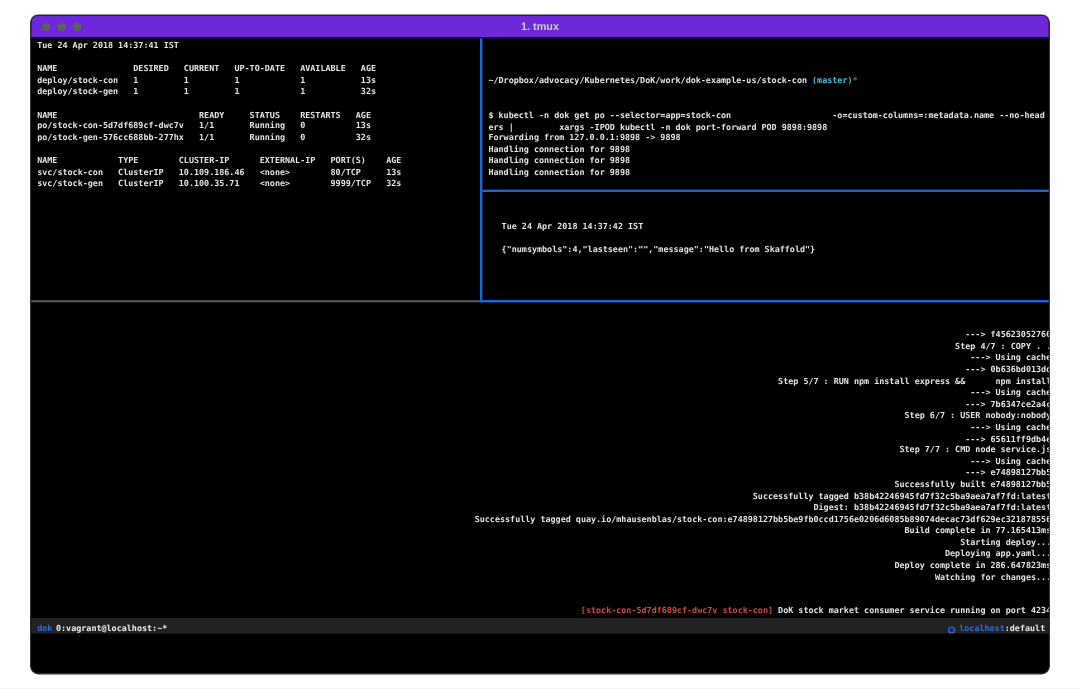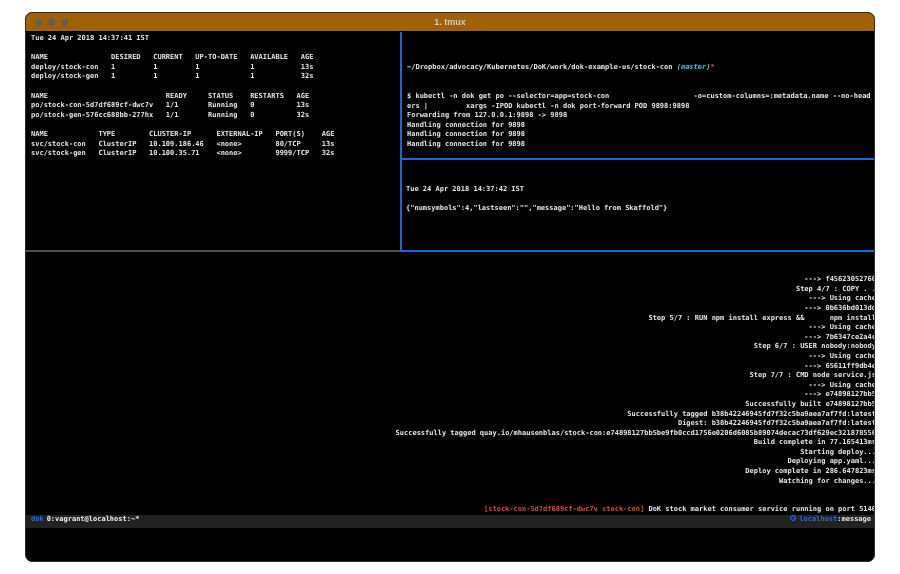--- a/index.html
+++ b/index.html
@@ -6,21 +6,21 @@
   html, body { width: 900px; height: 574px; background: #ffffff; overflow: hidden; }
   body { font-family: "DejaVu Sans Mono", monospace; }
 
   .window {
     position: absolute; left: 25px; top: 12px; width: 850px; height: 550px;
     background: #000000; border-radius: 7px; border: 1px solid #2e2e2e;
     overflow: hidden;
   }
   .titlebar {
     position: absolute; left: 0; top: 0; width: 100%; height: 19px;
-    background: #a16207; border-bottom: 1px solid #000;
+    background: #6d28d9; border-bottom: 1px solid #000;
   }
   .lights { position: absolute; left: 9px; top: 6px; display: flex; gap: 6px; }
   .light { width: 7px; height: 7px; border-radius: 50%; background: #5e5e5e; display: inline-block; }
   .wtitle {
     position: absolute; left: 0; top: 0; width: 100%; height: 19px;
     text-align: center; line-height: 19px;
     font-family: "Liberation Sans", sans-serif; font-size: 9px; font-weight: bold; color: #cccccc;
   }
 
   .content { position: absolute; left: 0; top: 19px; width: 850px; height: 531px; }
@@ -28,35 +28,35 @@
   .pane, .plines, .line {
     font-family: "DejaVu Sans Mono", monospace;
     font-size: 7px; line-height: 9.6px; font-weight: bold;
     color: #e4e4e4; white-space: pre; overflow: hidden;
   }
   pre { margin: 0; }
 
   .pane { position: absolute; }
   .pane-left   { left: 0;   top: 0;   width: 374px; height: 218px; padding: 2px 0 0 5px; border-radius: 10px; }
   .pane-tr     { left: 376px; top: 0; width: 474px; height: 126px; padding: 12px 0 0 5px; }
-  .pane-mr     { left: 380px; top: 128px; width: 474px; height: 90px; padding: 6px 0 0 0; }
+  .pane-mr     { left: 392px; top: 128px; width: 474px; height: 90px; padding: 6px 0 0 0; }
   .pane-bottom { left: 0; top: 220px; width: 850px; height: 263px; padding: 4px 0 0 5px; text-align: right; }
 
   .vdiv  { position: absolute; left: 374px; top: 0; width: 2px; height: 220px; background: #1c64d9; }
   .hdiv-right  { position: absolute; left: 376px; top: 126px; width: 474px; height: 2px; background: #1c64d9; }
   .hdiv-bottom-left  { position: absolute; left: 0; top: 218px; width: 374px; height: 2px; background: #4f4f4f; }
   .hdiv-bottom-right { position: absolute; left: 374px; top: 218px; width: 476px; height: 2px; background: #1c64d9; }
 
-  .git-branch { color: #3ec7dc; font-style: italic; }
+  .git-branch { color: #3ec7dc; }
   .git-dirty  { color: #cf4b3c; }
   .log-prefix { color: #cf4b3c; }
 
   .statusbar {
     position: absolute; left: 0; top: 483px; width: 850px; height: 13px;
-    background: #222222; display: flex; align-items: flex-start;
+    background: #222222; display: flex; align-items: flex-end;
     font-size: 7px; font-weight: bold; color: #e8e8e8; white-space: pre;
     padding: 0 5px;
   }
   .session-name { color: #2d6bdf; }
   .win-label { color: #f0f0f0; margin-left: 3px; }
   .sb-spacer { flex: 1; }
   .ctx-icon {
     width: 6px; height: 6px; border-radius: 50%;
     border: 1px solid #2d6bdf; background: #13316b;
     display: inline-block; margin-right: 3px;
@@ -133,30 +133,30 @@
  ---&gt; e74898127bb5
 Successfully built e74898127bb5
 Successfully tagged b38b42246945fd7f32c5ba9aea7af7fd:latest
 Digest: b38b42246945fd7f32c5ba9aea7af7fd:latest
 Successfully tagged quay.io/mhausenblas/stock-con:e74898127bb5be9fb0ccd1756e0206d6085b89074decac73df629ec321878556
 Build complete in 77.165413ms
 Starting deploy...
 Deploying app.yaml...
 Deploy complete in 286.647823ms
 Watching for changes...</pre>
-      <div class="line"><span class="log-prefix">[stock-con-5d7df689cf-dwc7v stock-con]</span><span> DoK stock market consumer service running on port 5140</span></div>
+      <div class="line"><span class="log-prefix">[stock-con-5d7df689cf-dwc7v stock-con]</span><span> DoK stock market consumer service running on port 4234</span></div>
       
       
       
       
     </div>
 
     <div class="statusbar">
       <span class="session-name">dok</span>
       <span class="win-label">0:vagrant@localhost:~*</span>
       <span class="sb-spacer"></span>
       <span class="ctx-icon"></span>
       <span class="ctx-name">localhost</span>
-      <span class="ctx-suffix">:message</span>
+      <span class="ctx-suffix">:default</span>
     </div>
 
   </div>
 </div>
 
 </body></html>

